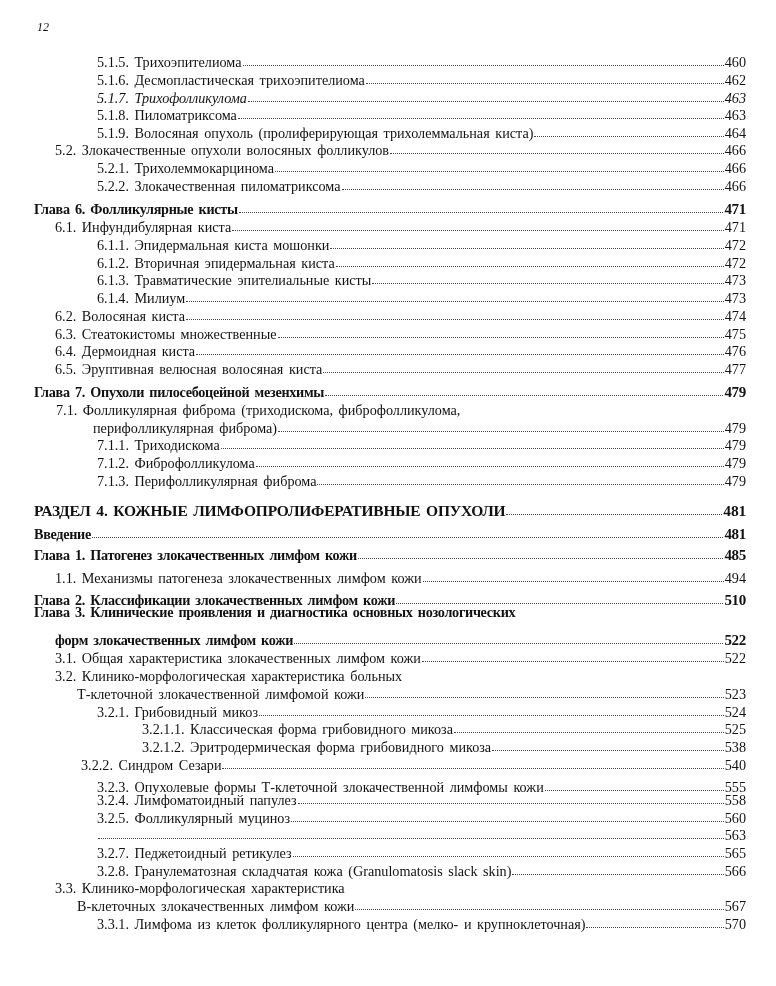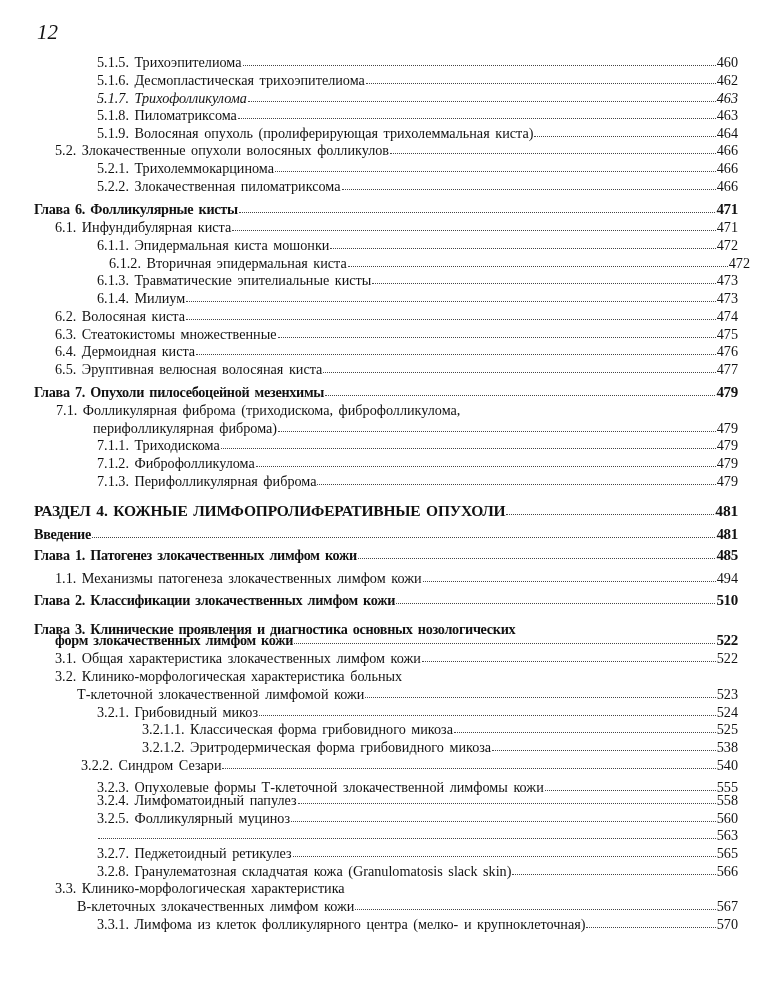--- a/index.html
+++ b/index.html
@@ -1,20 +1,20 @@
 <!DOCTYPE html>
 <html><head>
 <meta charset="utf-8">
 <style>
   html, body { margin: 0; padding: 0; background: #ffffff; }
   body { width: 776px; height: 986px; position: relative; overflow: hidden;
          font-family: "Liberation Serif", serif; color: #111; }
-  .pagenum { position: absolute; left: 37px; top: 20px; font-size: 21px; font-style: italic; }
+  .pagenum { position: absolute; left: 37px; top: 20px; font-size: 12px; font-style: italic; }
   .toc { position: absolute; left: 0; top: 0; width: 776px; }
-  .row { position: absolute; left: 0; width: 738px; height: 18px; font-size: 14.2px; line-height: 18px; }
+  .row { position: absolute; left: 0; width: 738px; height: 18px; font-size: 14.2px; line-height: 18px; padding-left: 8px; }
   .row .inner { position: absolute; top: 0; right: 0; display: flex; align-items: baseline; white-space: nowrap; }
   .row .label { white-space: nowrap; word-spacing: 2px; }
   .row .dots { flex: 1 1 auto; overflow: hidden; margin: 0 1px; position: relative; height: 14px; }
   .row .dots::after { content: ""; position: absolute; left: 0; right: 0; bottom: 1px;
        border-bottom: 1.3px dotted #444; }
   .row .page { white-space: nowrap; }
   .row.bold { font-weight: bold; font-size: 14.2px; letter-spacing: -0.3px; }
   .row.bold .page { font-size: 15px; }
   .row.section { font-weight: bold; font-size: 15.5px; letter-spacing: -0.2px; }
   .row.nodots .dots::after { display: none; }
@@ -94,21 +94,21 @@
         <span class="page">471</span>
       </div>
     </div>
     <div class="row" style="top: 236px;">
       <div class="inner" style="left: 97px;">
         <span class="label">6.1.1.  Эпидермальная киста мошонки</span>
         <span class="dots"></span>
         <span class="page">472</span>
       </div>
     </div>
-    <div class="row" style="top: 254px; margin-left: 12px;">
+    <div class="row" style="top: 254px;">
       <div class="inner" style="left: 97px;">
         <span class="label">6.1.2.  Вторичная  эпидермальная  киста</span>
         <span class="dots"></span>
         <span class="page">472</span>
       </div>
     </div>
     <div class="row" style="top: 271px;">
       <div class="inner" style="left: 97px;">
         <span class="label">6.1.3.  Травматические  эпителиальные  кисты</span>
         <span class="dots"></span>
@@ -220,21 +220,21 @@
         <span class="page">494</span>
       </div>
     </div>
     <div class="row bold" style="top: 591px;">
       <div class="inner" style="left: 34px;">
         <span class="label">Глава  2.  Классификации злокачественных лимфом кожи</span>
         <span class="dots"></span>
         <span class="page">510</span>
       </div>
     </div>
-    <div class="row bold nodots" style="top: 620px;">
+    <div class="row bold nodots" style="top: 603px;">
       <div class="inner" style="left: 34px;">
         <span class="label">Глава 3. Клинические проявления и диагностика основных нозологических</span>
         <span class="dots"></span>
         <span class="page"></span>
       </div>
     </div>
     <div class="row bold" style="top: 631px;">
       <div class="inner" style="left: 55px;">
         <span class="label">форм злокачественных лимфом кожи</span>
         <span class="dots"></span>

